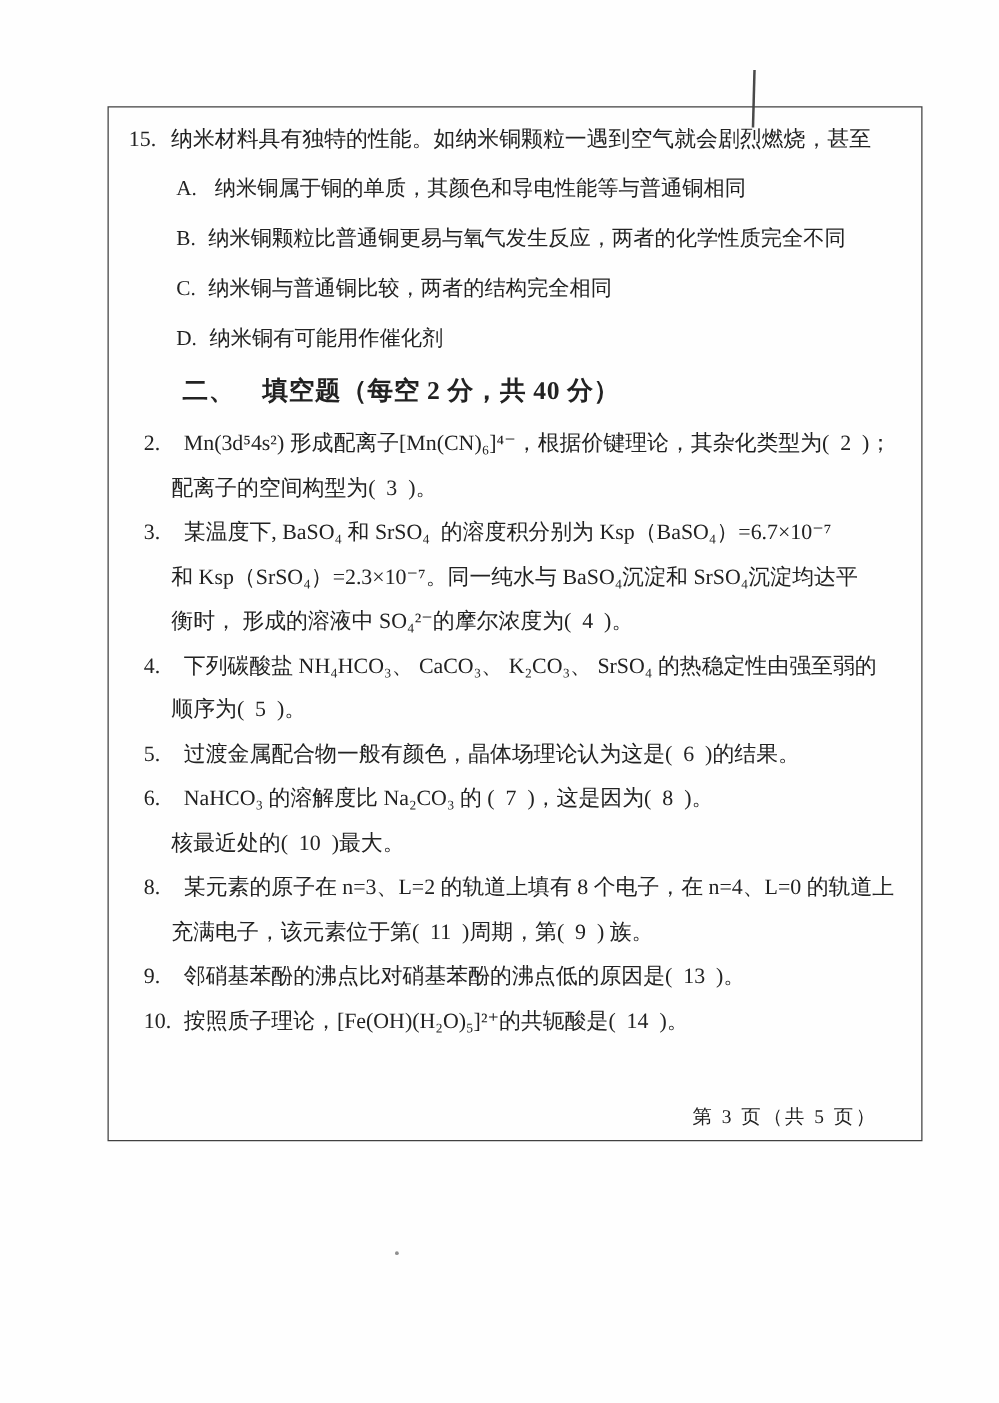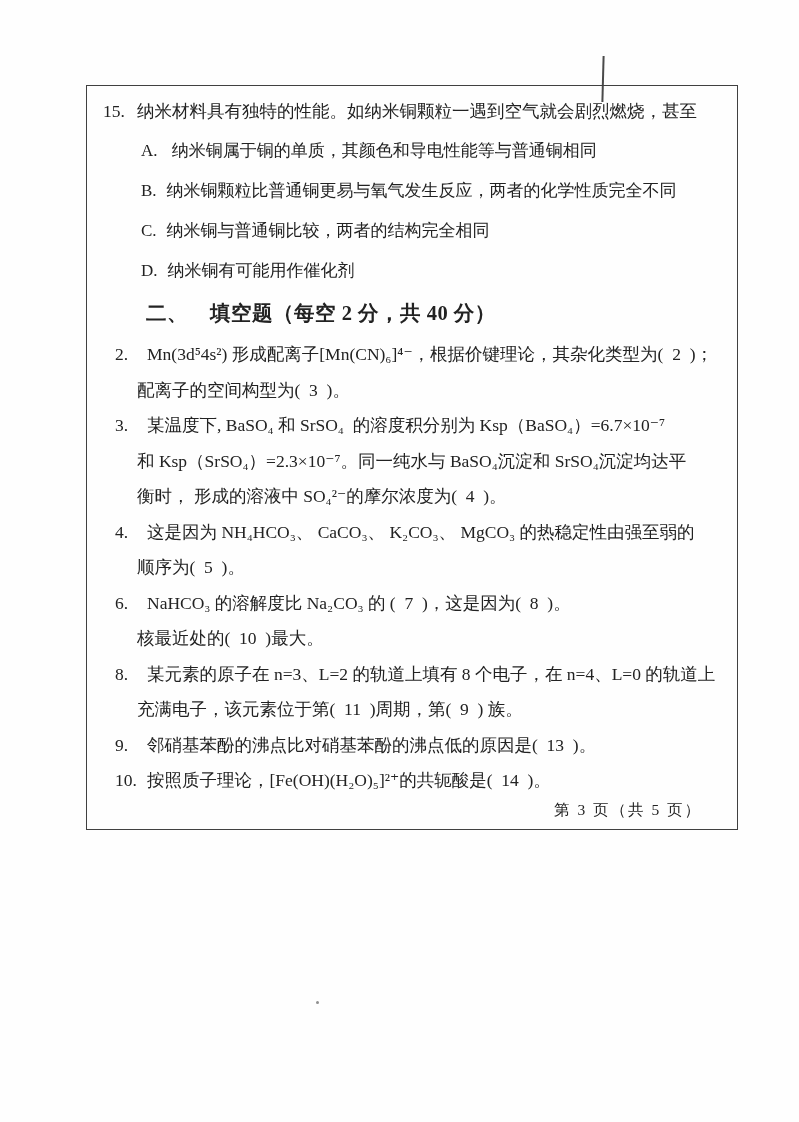--- a/index.html
+++ b/index.html
@@ -9,21 +9,21 @@
     width: 799px; height: 1122px;
     background: #fefefe;
     position: relative;
     overflow: hidden;
     font-family: "Liberation Serif", "DejaVu Serif", serif;
     color: #222222;
   }
   .frame {
     position: absolute;
     left: 86px; top: 85px;
-    width: 652px; height: 745px;
+    width: 652px; height: 828px;
     border: 1.5px solid #404040;
     box-sizing: border-box;
   }
   .content {
     position: absolute;
     left: 0; top: 0; right: -12px;
     padding: 5px 0 0 16px;
   }
   .q15 .line {
     font-size: 17.5px;
@@ -118,24 +118,27 @@
         <div class="fq-line cont2"><span>配离子的空间构型为(  3  )。</span></div>
       </div>
 
       <div class="fq">
         <div class="fq-line"><span class="fq-num">3.</span><span>某温度下, BaSO₄ 和 SrSO₄  的溶度积分别为 Ksp（BaSO₄）=6.7×10⁻⁷</span></div>
         <div class="fq-line cont2"><span>和 Ksp（SrSO₄）=2.3×10⁻⁷。同一纯水与 BaSO₄沉淀和 SrSO₄沉淀均达平</span></div>
         <div class="fq-line cont2"><span>衡时， 形成的溶液中 SO₄²⁻的摩尔浓度为(  4  )。</span></div>
       </div>
 
       <div class="fq">
-        <div class="fq-line"><span class="fq-num">4.</span><span>这是因为 NH₄HCO₃、 CaCO₃、 K₂CO₃、 MgCO₃ 的热稳定性由强至弱的</span></div>
+        <div class="fq-line"><span class="fq-num">4.</span><span>下列碳酸盐 NH₄HCO₃、 CaCO₃、 K₂CO₃、 SrSO₄ 的热稳定性由强至弱的</span></div>
         <div class="fq-line cont2"><span>顺序为(  5  )。</span></div>
       </div>
 
+      <div class="fq">
+        <div class="fq-line"><span class="fq-num">5.</span><span>过渡金属配合物一般有颜色，晶体场理论认为这是(  6  )的结果。</span></div>
+      </div>
 
       <div class="fq">
         <div class="fq-line"><span class="fq-num">6.</span><span>NaHCO₃ 的溶解度比 Na₂CO₃ 的 (  7  )，这是因为(  8  )。</span></div>
       </div>
 
       <div class="fq">
         <div class="fq-line cont2"><span>核最近处的(  10  )最大。</span></div>
       </div>
 
       <div class="fq">

